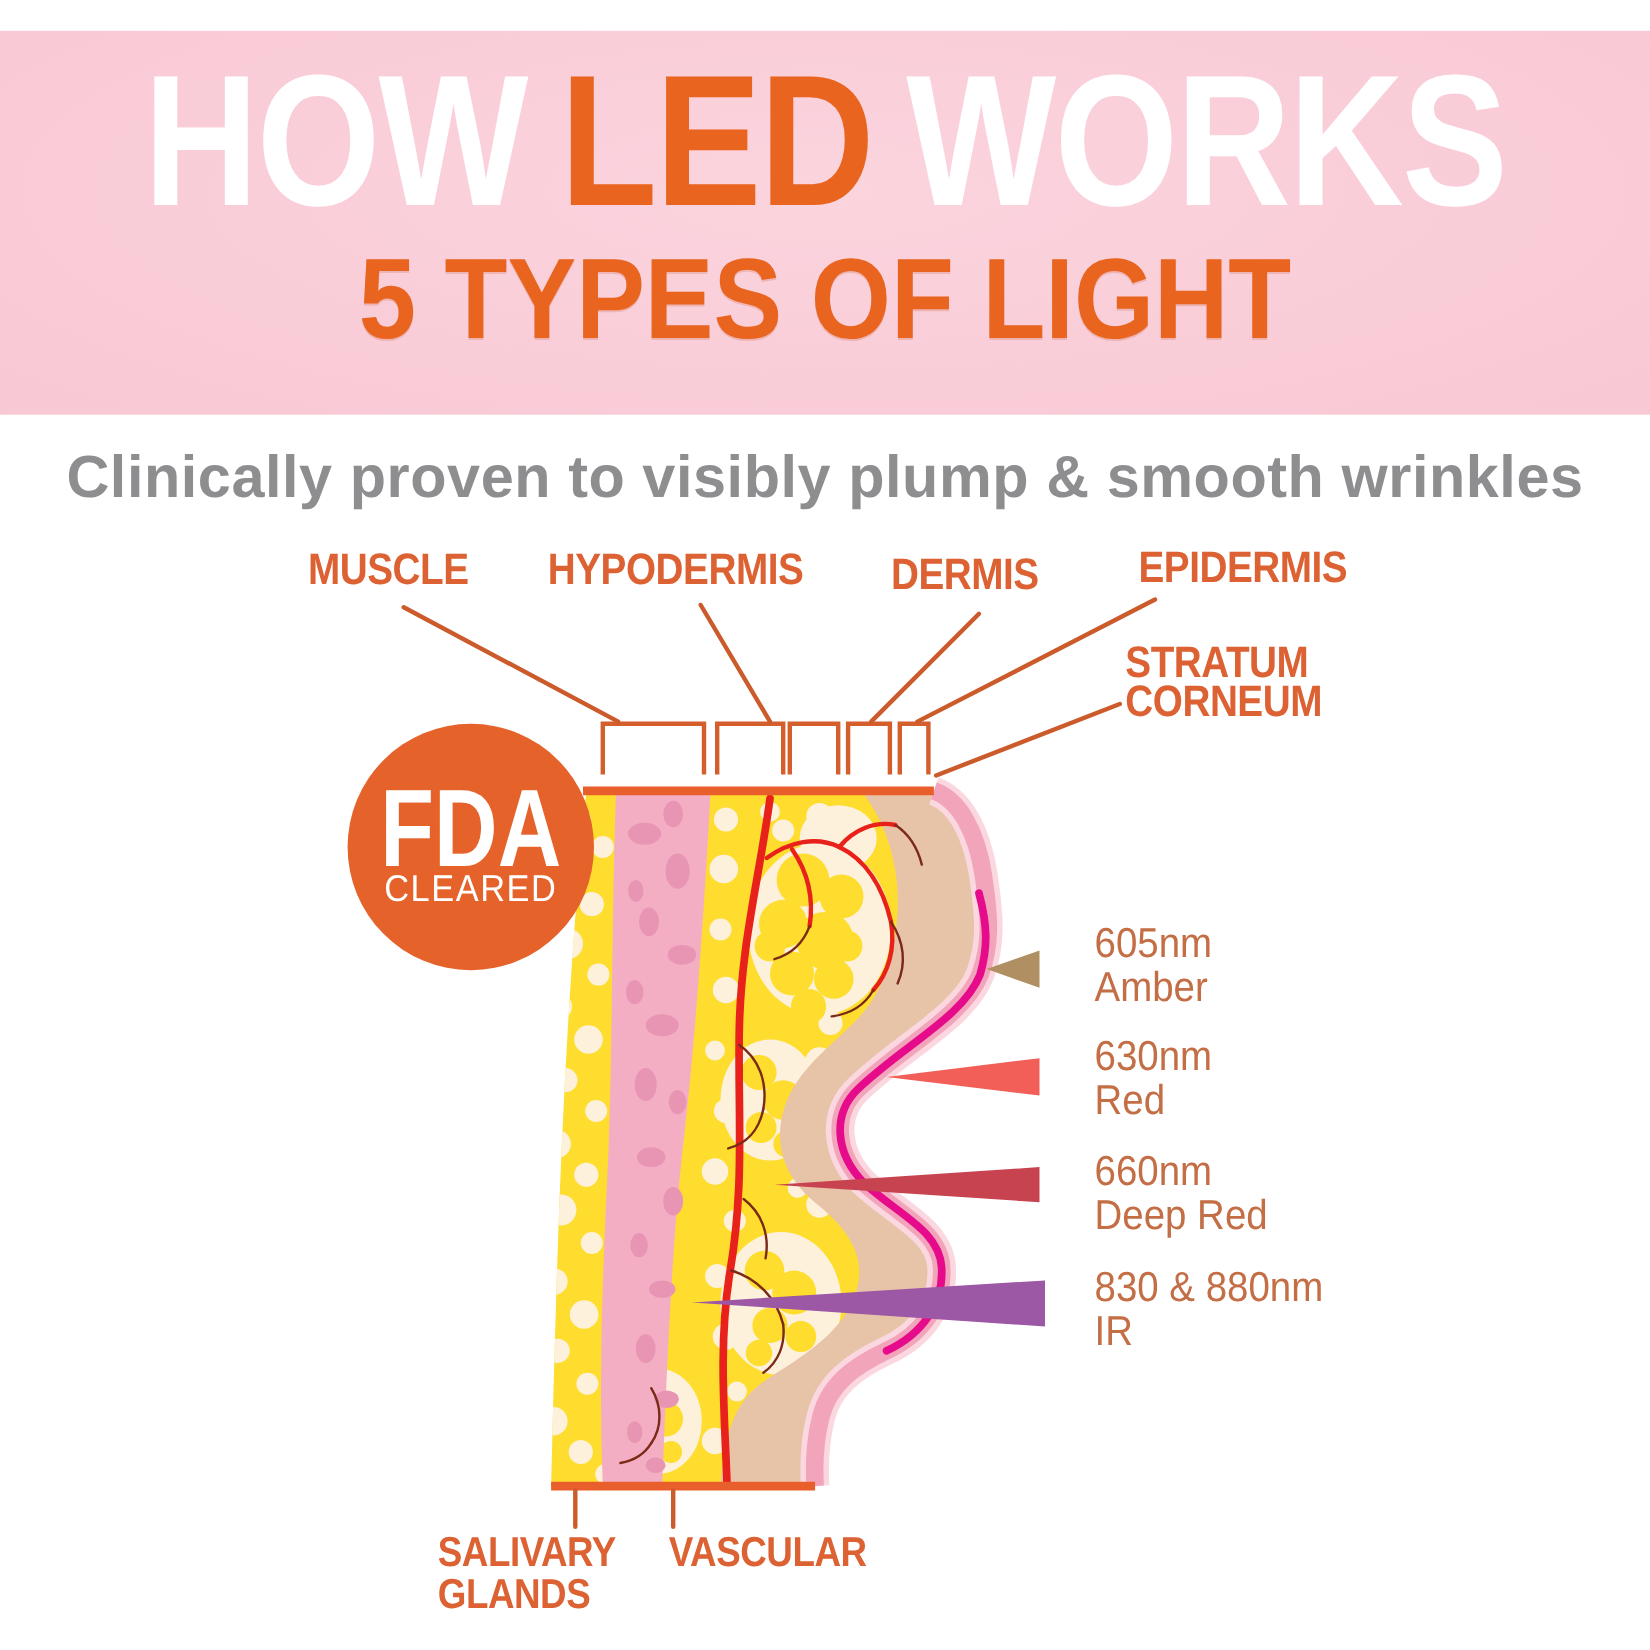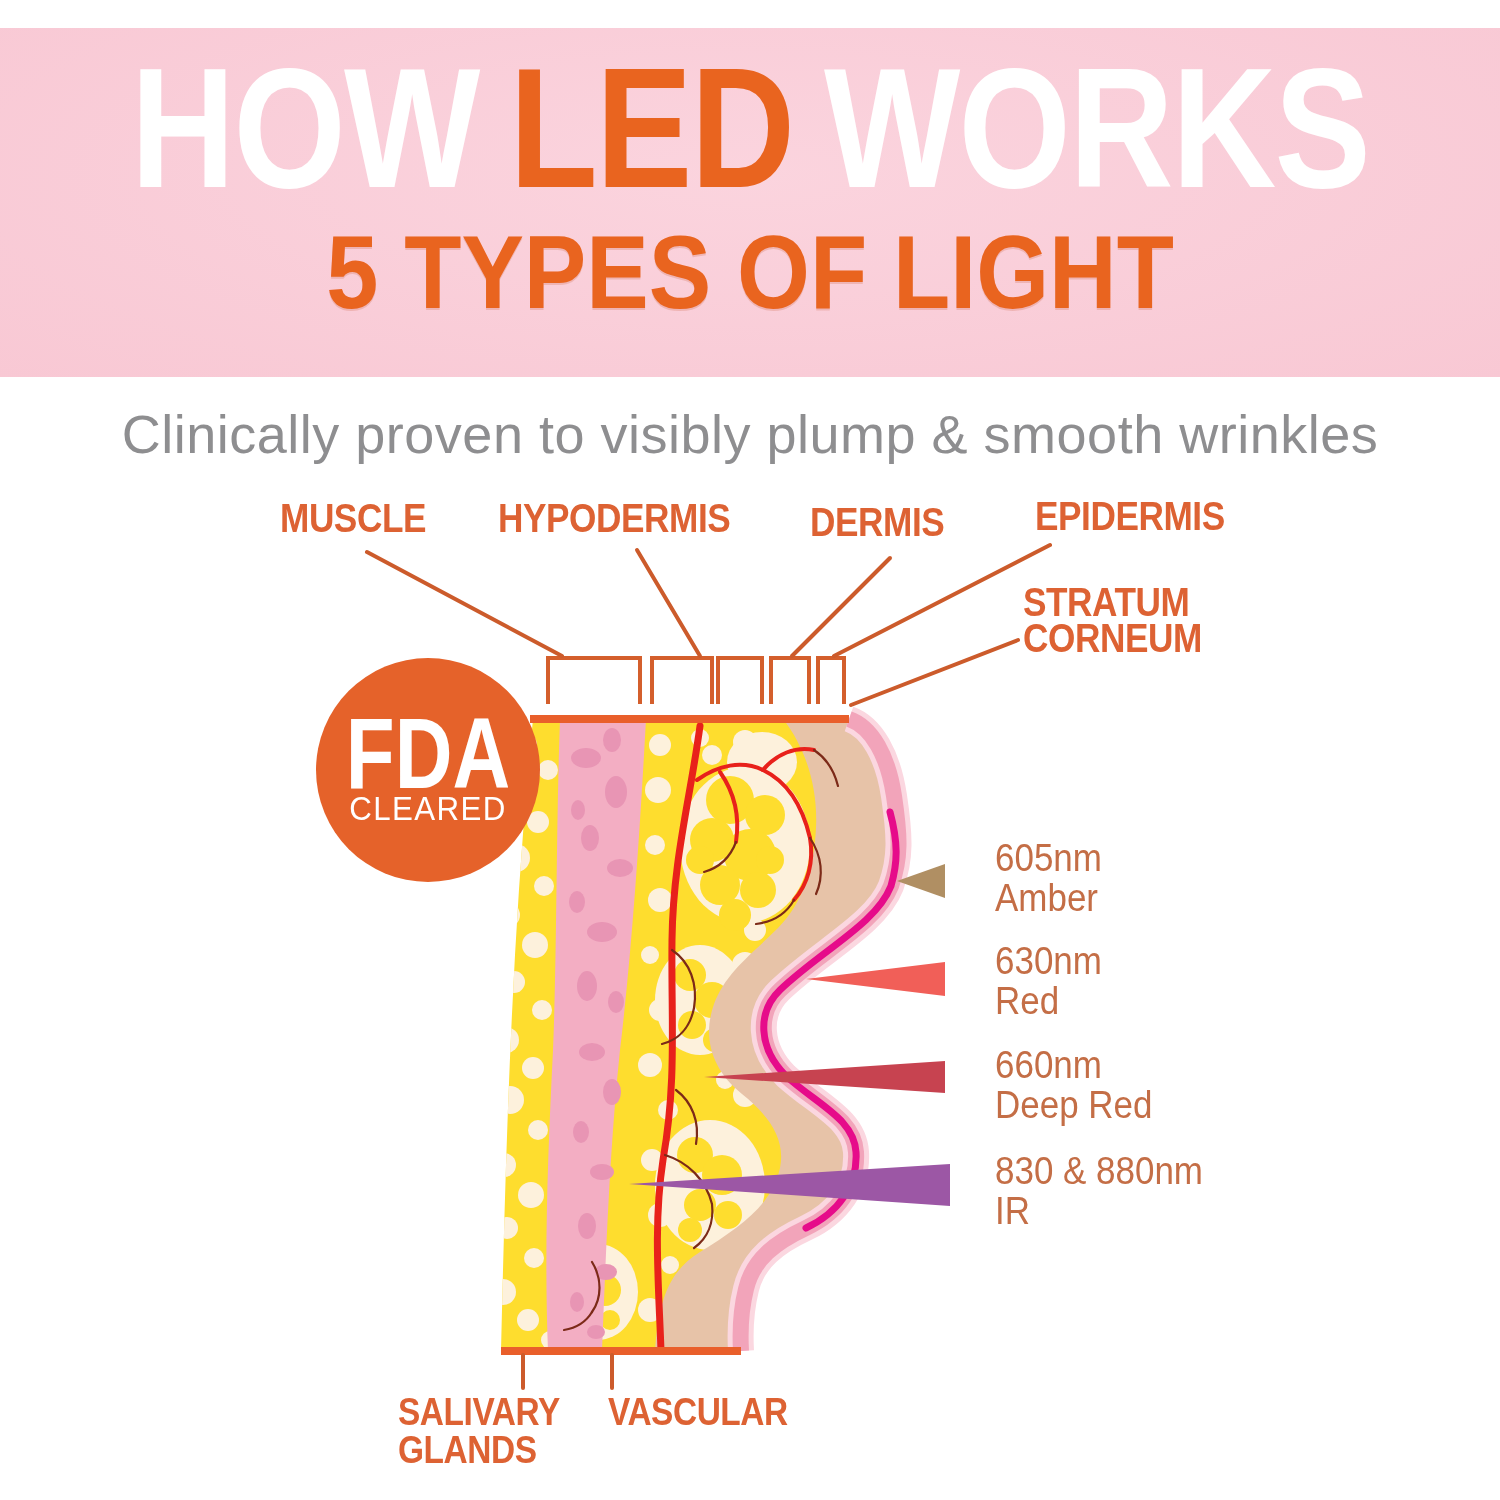--- a/index.html
+++ b/index.html
@@ -22,21 +22,21 @@
   .title .led{color:var(--accent_orange);}
   .title2{
     position:absolute;left:0;top:220px;width:1500px;text-align:center;
     font-size:104px;font-weight:700;line-height:1;color:var(--accent_orange);
     letter-spacing:0px;white-space:nowrap;
     transform:scaleX(0.9);transform-origin:50% 50%;
     text-shadow:0 2px 0 rgba(190,60,10,0.18);
   }
   .tagline{
     position:absolute;left:0;top:403px;width:1500px;text-align:center;
-    font-size:54px;font-weight:400;color:var(--tagline_gray);
+    font-size:54px;font-weight:700;color:var(--tagline_gray);
     letter-spacing:0.5px;white-space:nowrap;
   }
   
   .skin-label{
     position:absolute;font-size:40px;font-weight:700;line-height:1;
     color:var(--label_orange);letter-spacing:-0.5px;white-space:nowrap;
     transform:scaleX(0.88);transform-origin:0 0;
   }
   
   .fda-big{

